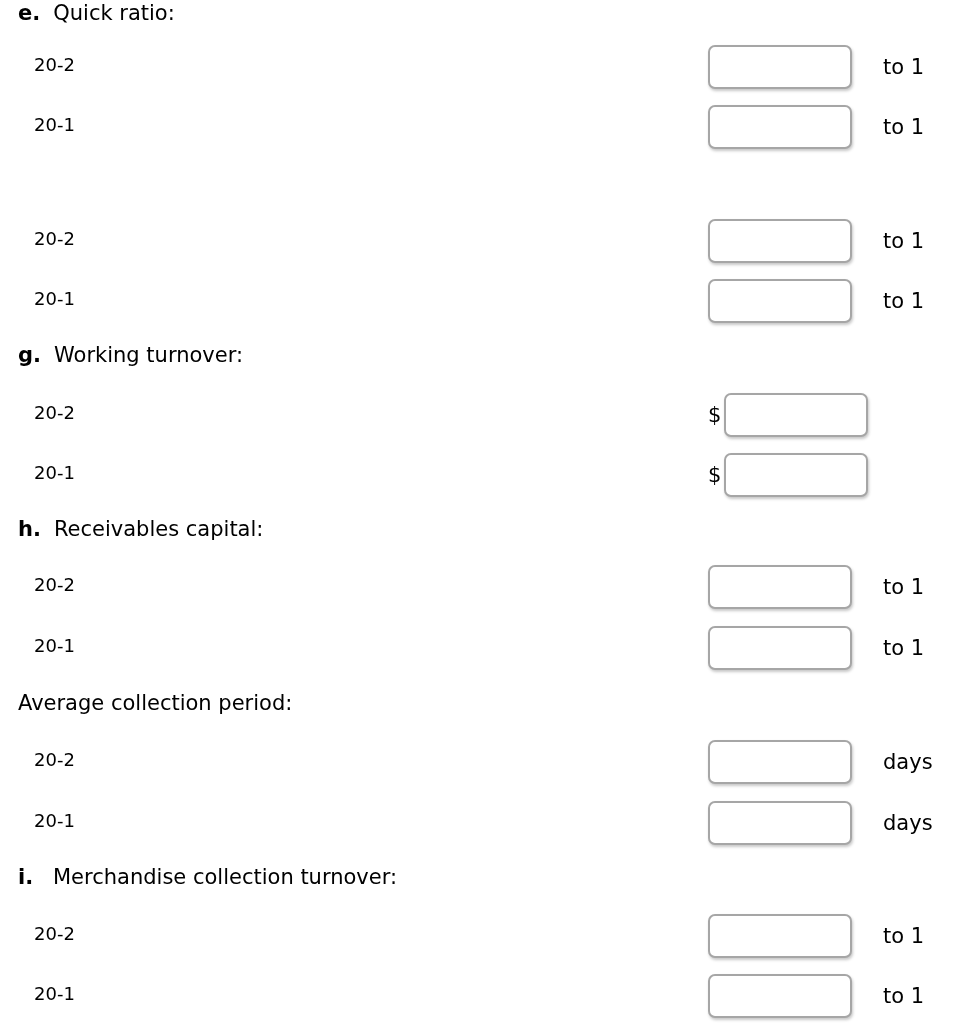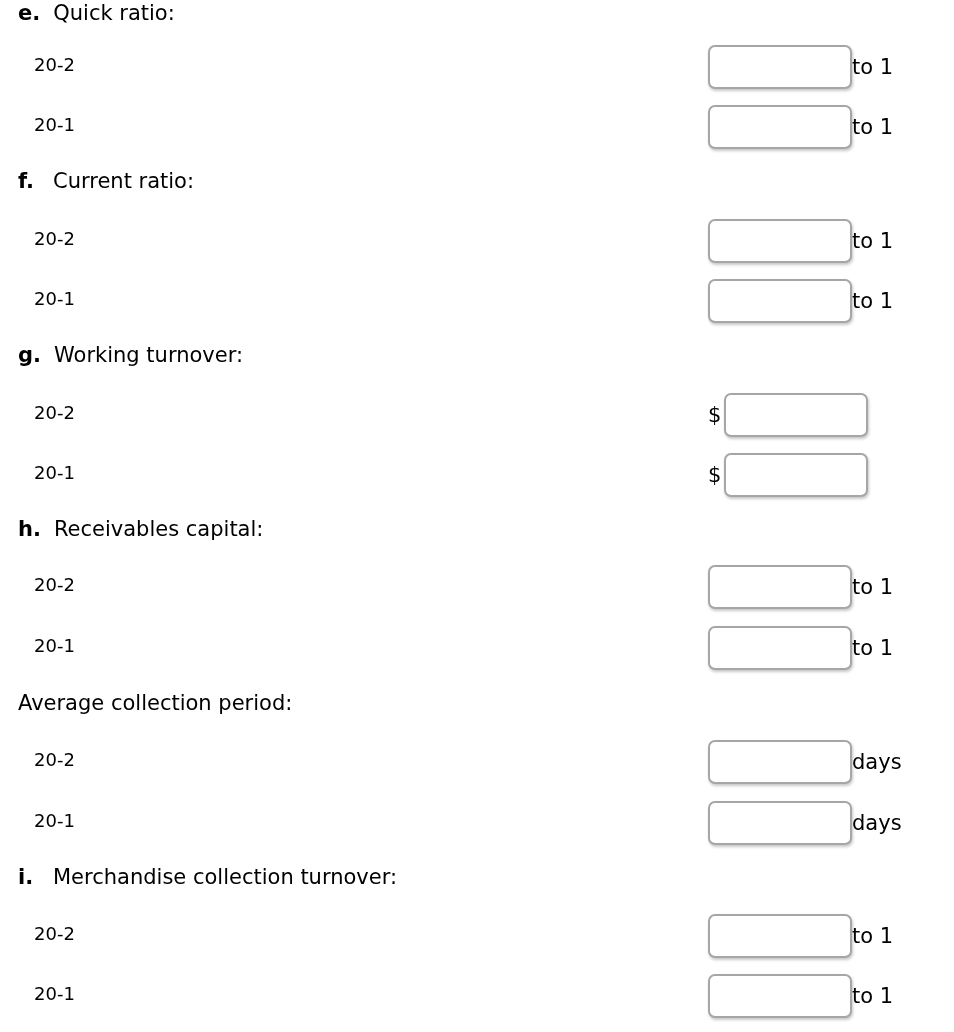--- a/index.html
+++ b/index.html
@@ -91,21 +91,21 @@
     padding: 0 6px;
     font-family: "DejaVu Sans", "Liberation Sans", sans-serif;
     font-size: 19px;
     color: #000;
     outline: none;
   }
 
   .unit {
     font-size: 21px;
     line-height: 26px;
-    margin-left: 0;
+    margin-left: 31px;
     white-space: nowrap;
   }
 </style>
 </head>
 <body>
 
 <div class="sheet">
     <div class="section-head" style="top: 0px;"><span class="section-letter">e.</span><span class="section-title">Quick ratio:</span></div>
     <div class="row" style="top: 44px;">
       <div class="row-label">20-2</div>
@@ -114,21 +114,20 @@
         <span class="unit">to 1</span>
       </div>
     </div>
     <div class="row" style="top: 104px;">
       <div class="row-label">20-1</div>
       <div class="field-wrap plain">
         <input type="text" class="answer-box" value="" style="">
         <span class="unit">to 1</span>
       </div>
     </div>
-    <div class="section-head" style="top: 168px;"><span class="section-letter">f.</span><span class="section-title">Current ratio:</span></div>
     <div class="row" style="top: 218px;">
       <div class="row-label">20-2</div>
       <div class="field-wrap plain">
         <input type="text" class="answer-box" value="" style="">
         <span class="unit">to 1</span>
       </div>
     </div>
     <div class="row" style="top: 278px;">
       <div class="row-label">20-1</div>
       <div class="field-wrap plain">

